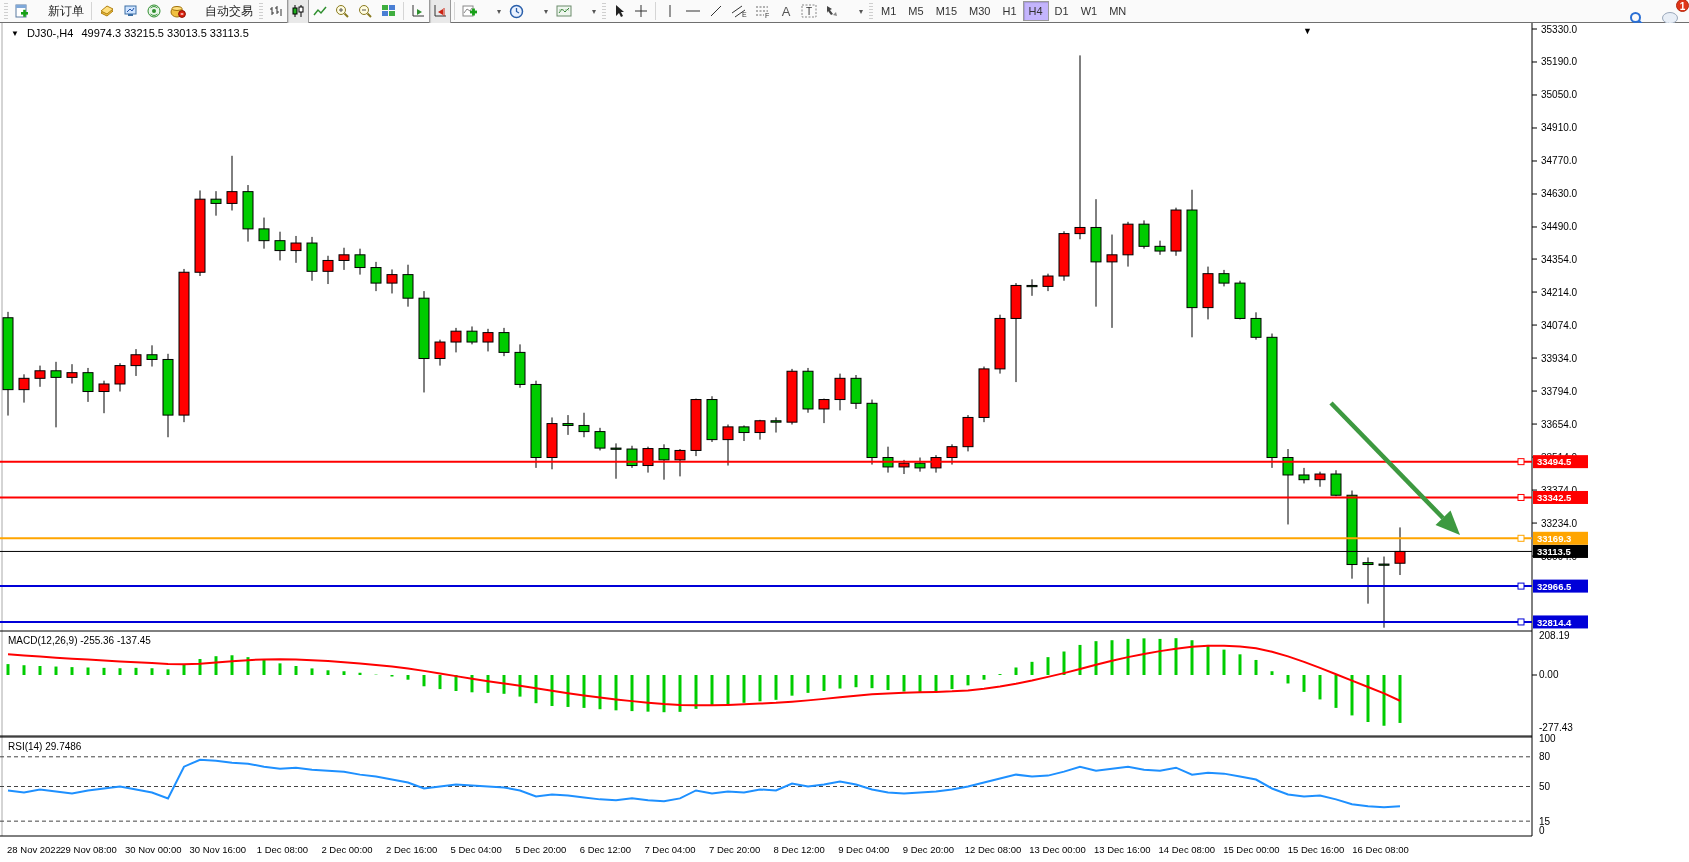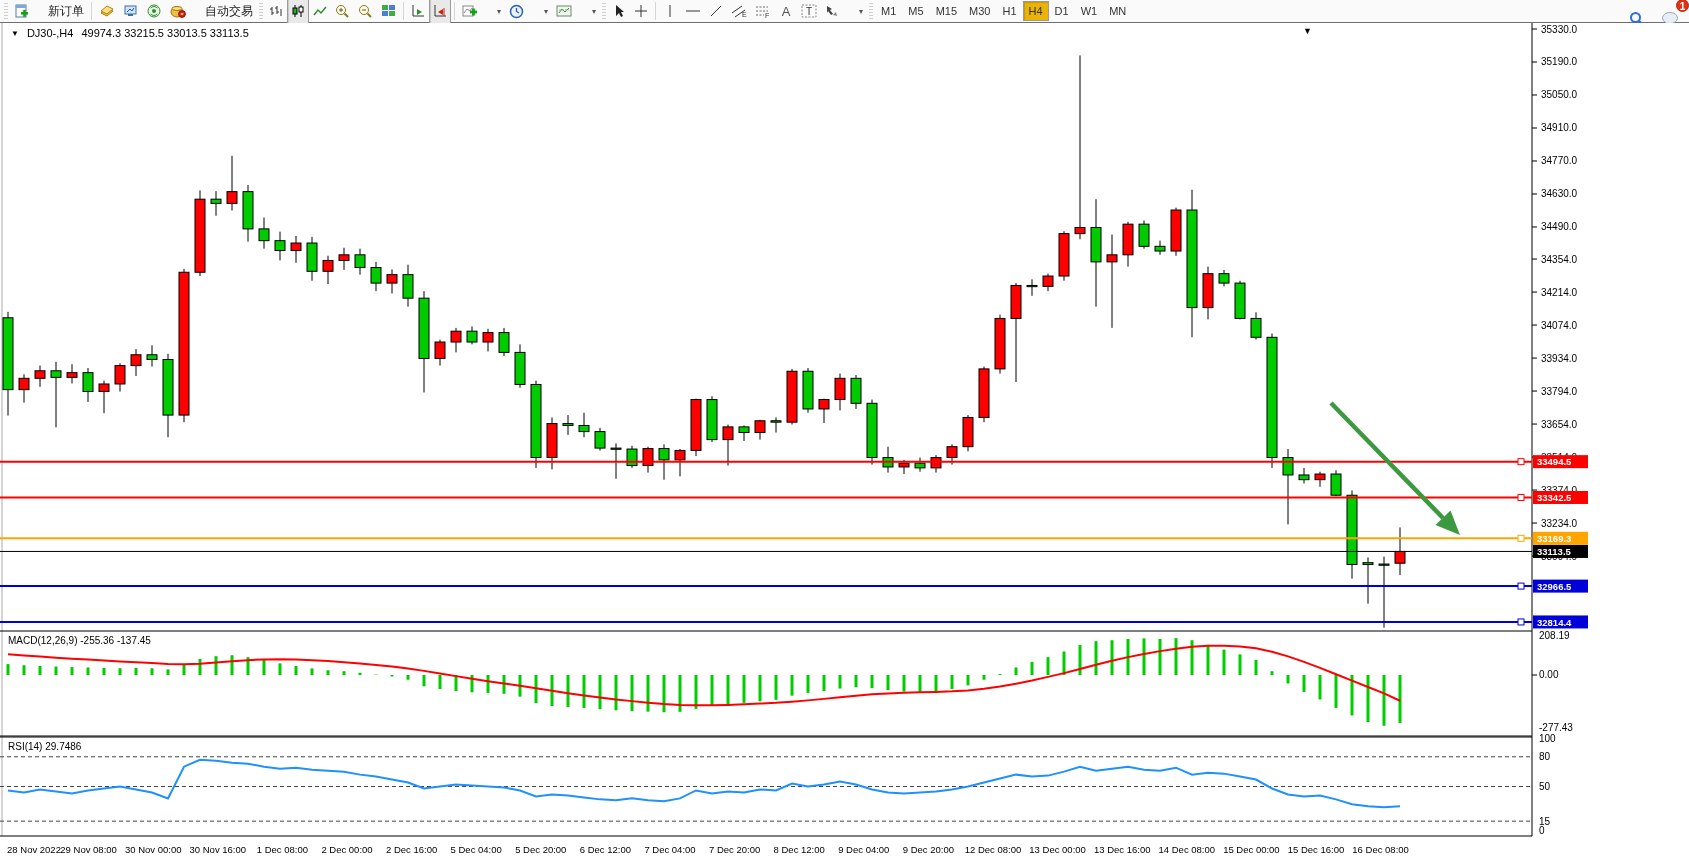--- a/index.html
+++ b/index.html
@@ -11,21 +11,21 @@
   .grip { width:4px; height:16px; margin:0 2px;
     background-image:repeating-linear-gradient(#cfcfcf 0 1px, transparent 1px 3px); }
   .sep { width:1px; height:18px; background:#d5d5d5; margin:0 3px; }
   .tbtn { height:36px; min-width:22px; display:flex; align-items:center; justify-content:center;
     gap:19px; padding:0 3px; border:1px solid transparent; border-radius:2px; font-size:12px; color:#222; }
   .tbtn.pressed { background:#e9e9e9; border:1px solid #9a9a9a; box-shadow:inset 1px 1px 1px rgba(0,0,0,.15); }
   .tbtn svg { display:block; }
   .caret { font-size:8px; color:#555; margin-left:1px; }
   .tf { font-size:11px; color:#333; padding:0 5px; height:20px; display:flex; align-items:center;
     border:1px solid transparent; }
-  .tf.pressed { background:#eab308; border:1px solid #9a9a9a; box-shadow:inset 1px 1px 1px rgba(0,0,0,.15); }
+  .tf.pressed { background:#c4b5fd; border:1px solid #9a9a9a; box-shadow:inset 1px 1px 1px rgba(0,0,0,.15); }
   #right-icons { position:absolute; right:6px; top:1px; display:flex; align-items:center; gap:8px; }
   #badge { position:absolute; top:-3px; right:-7px; background:#e03418; color:#fff; font-size:10px;
     font-weight:bold; border-radius:50%; width:13px; height:13px; line-height:13px; text-align:center;
     border:1px solid #b02a10; }
   
   #chart-area { position:relative; width:1689px; height:838px; background:#fff; }
   #chart-title { position:absolute; left:8px; top:4px; font-size:11px; color:#000; z-index:5;
     display:flex; gap:8px; align-items:center; background:#fff; padding:0 3px;}
   #chart-title .tri { font-size:8px; }
   #chart-menu-arrow { position:absolute; left:1303px; top:3px; font-size:9px; color:#000; z-index:5; }

